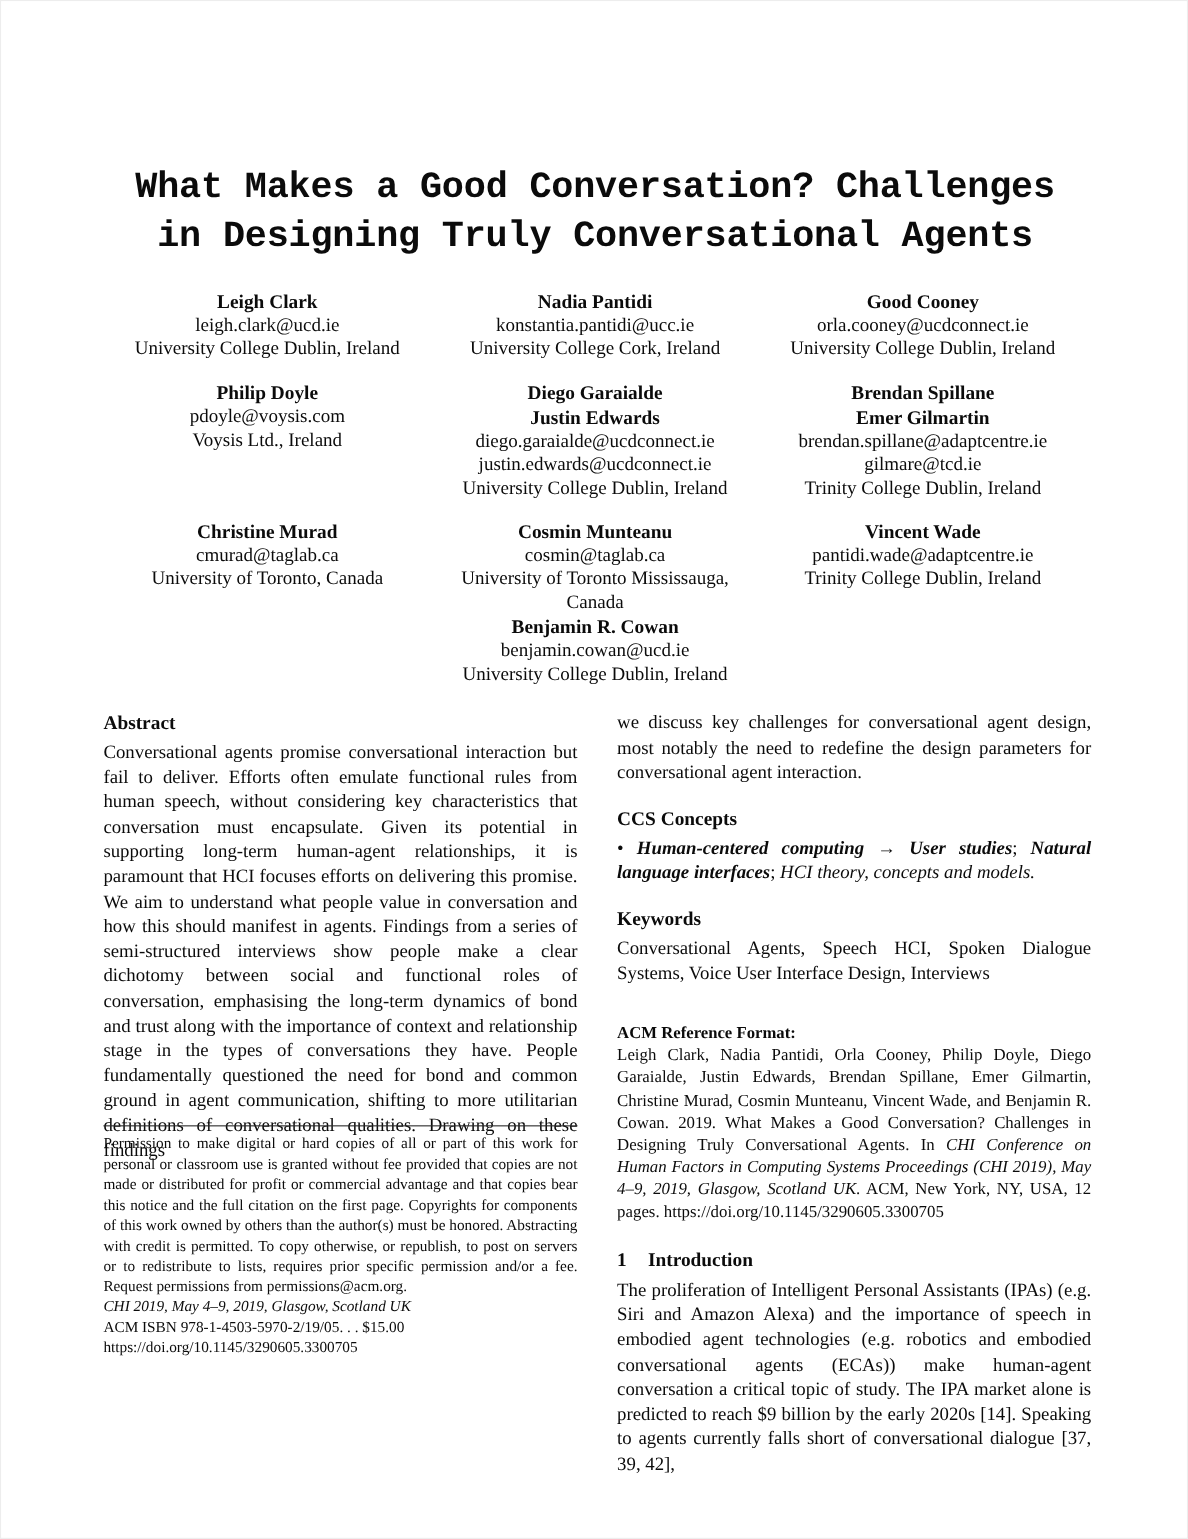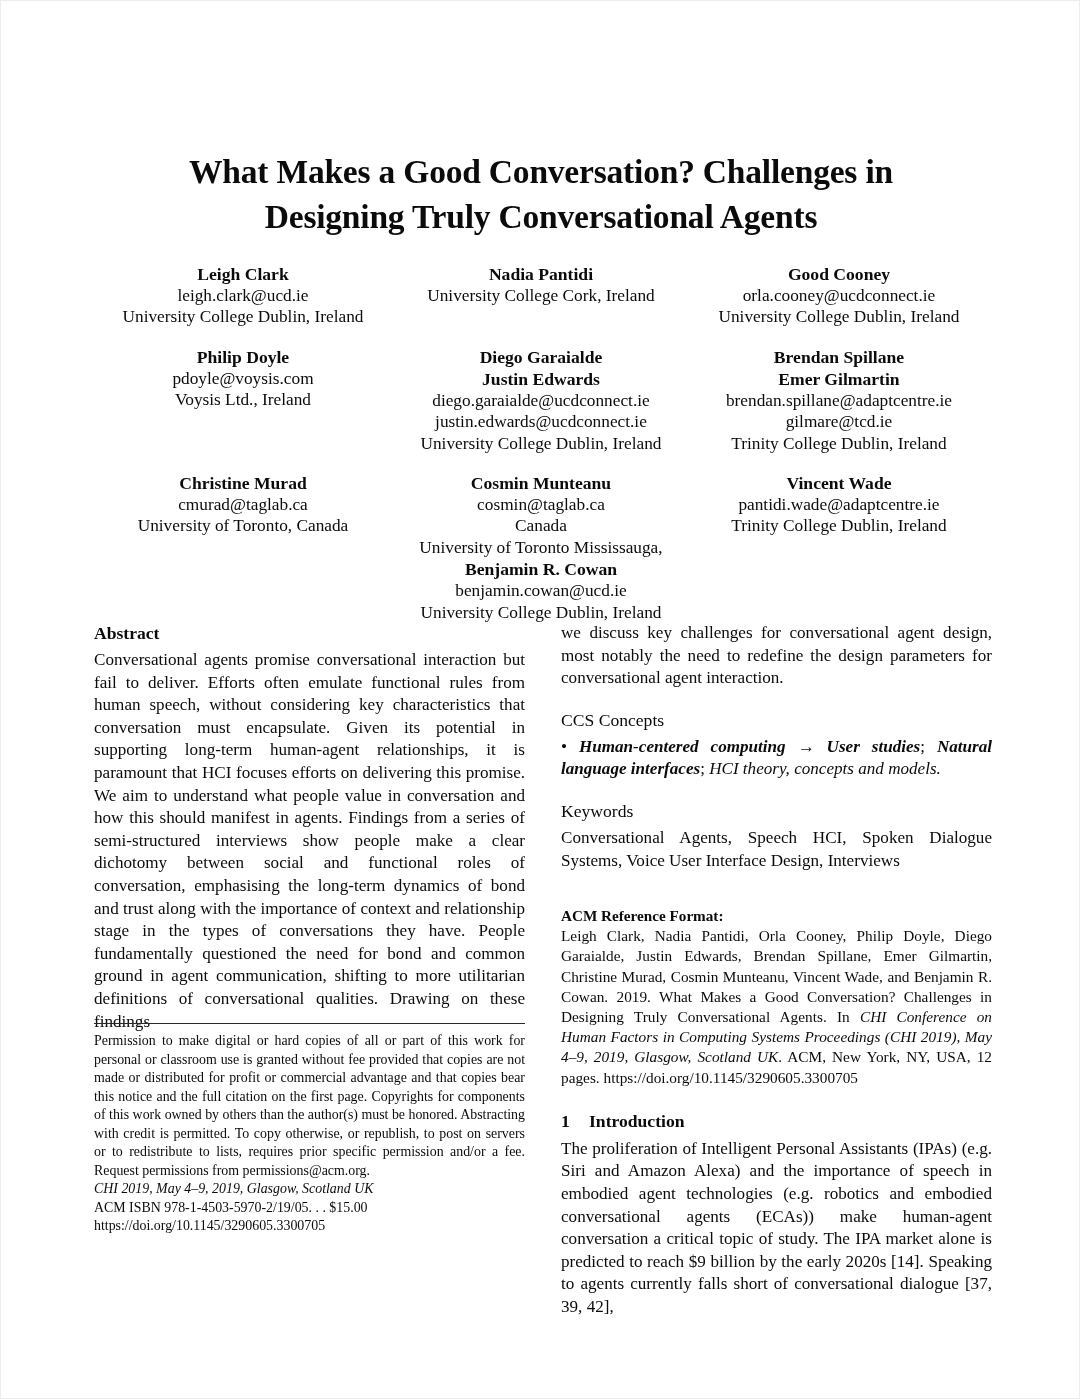--- a/index.html
+++ b/index.html
@@ -19,21 +19,21 @@
     overflow: hidden;
   }
 
   
   .title {
     position: absolute;
     left: 120px;
     top: 148px;
     width: 840px;
     text-align: center;
-    font-family: Liberation Serif, serif;
+    font-family: Liberation Mono, monospace;
     font-weight: bold;
     font-size: 33.5px;
     line-height: 45px;
     letter-spacing: -0.2px;
   }
 
   
   .authors {
     position: absolute;
     left: 93px;
@@ -66,36 +66,36 @@
     text-align: center;
     font-size: 17.3px;
     line-height: 21.4px;
   }
   .solo-wrap { display: flex; }
   .solo-spacer { width: 33.3333%; }
 
   
   .col {
     position: absolute;
-    top: 621px;
+    top: 645px;
     width: 431px;
     font-size: 17.1px;
     line-height: 22.6px;
   }
   .col-left  { left: 93px; }
   .col-right { left: 560px; }
 
   h2.sec {
     font-weight: bold;
     font-size: 17.6px;
     line-height: 22px;
     margin: 0 0 5px 0;
   }
   h2.sec-spaced {
-    font-weight: normal;
+    font-weight: bold;
     font-size: 17.6px;
     line-height: 22px;
     margin: 19px 0 5px 0;
   }
   p.body {
     margin: 0;
     text-align: justify;
     text-justify: inter-word;
     hyphens: auto;
   }
@@ -165,20 +165,21 @@
   <div class="authors">
 
     <div class="author-row">
       <div class="author-cell">
         <div class="author-name author-line">Leigh Clark</div>
         <div class="author-line">leigh.clark@ucd.ie</div>
         <div class="author-line">University College Dublin, Ireland</div>
       </div>
       <div class="author-cell">
         <div class="author-name author-line">Nadia Pantidi</div>
+        <div class="author-line">konstantia.pantidi@ucc.ie</div>
         <div class="author-line">University College Cork, Ireland</div>
       </div>
       <div class="author-cell">
         <div class="author-name author-line">Good Cooney</div>
         <div class="author-line">orla.cooney@ucdconnect.ie</div>
         <div class="author-line">University College Dublin, Ireland</div>
       </div>
     </div>
 
     <div class="row-gap-1"></div>
@@ -209,22 +210,22 @@
 
     <div class="author-row">
       <div class="author-cell">
         <div class="author-name author-line">Christine Murad</div>
         <div class="author-line">cmurad@taglab.ca</div>
         <div class="author-line">University of Toronto, Canada</div>
       </div>
       <div class="author-cell">
         <div class="author-name author-line">Cosmin Munteanu</div>
         <div class="author-line">cosmin@taglab.ca</div>
+        <div>University of Toronto Mississauga,</div>
         <div>Canada</div>
-        <div>University of Toronto Mississauga,</div>
       </div>
       <div class="author-cell">
         <div class="author-name author-line">Vincent Wade</div>
         <div class="author-line">pantidi.wade@adaptcentre.ie</div>
         <div class="author-line">Trinity College Dublin, Ireland</div>
       </div>
     </div>
 
     <div class="solo-wrap">
       <div class="solo-spacer"></div>

